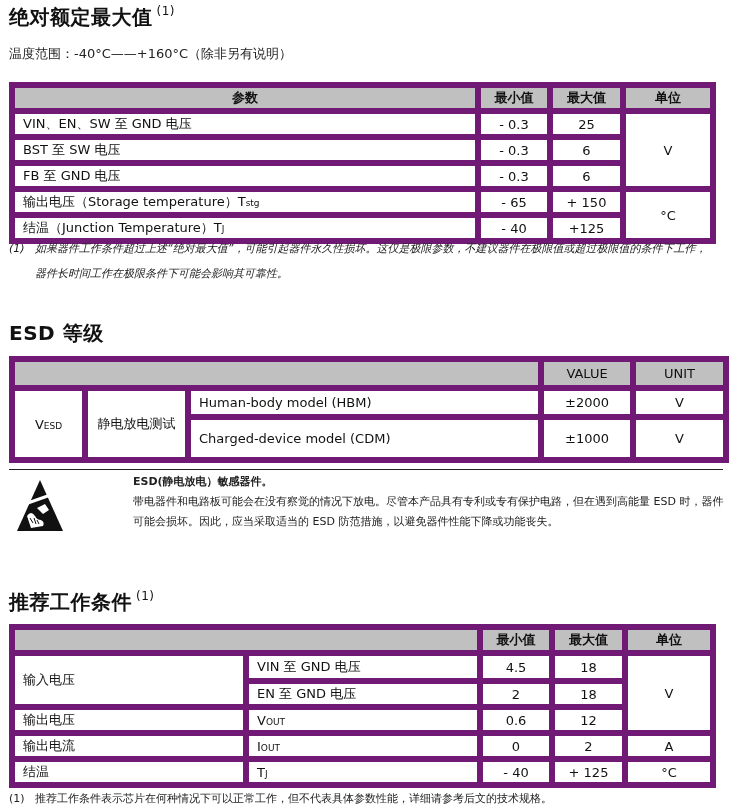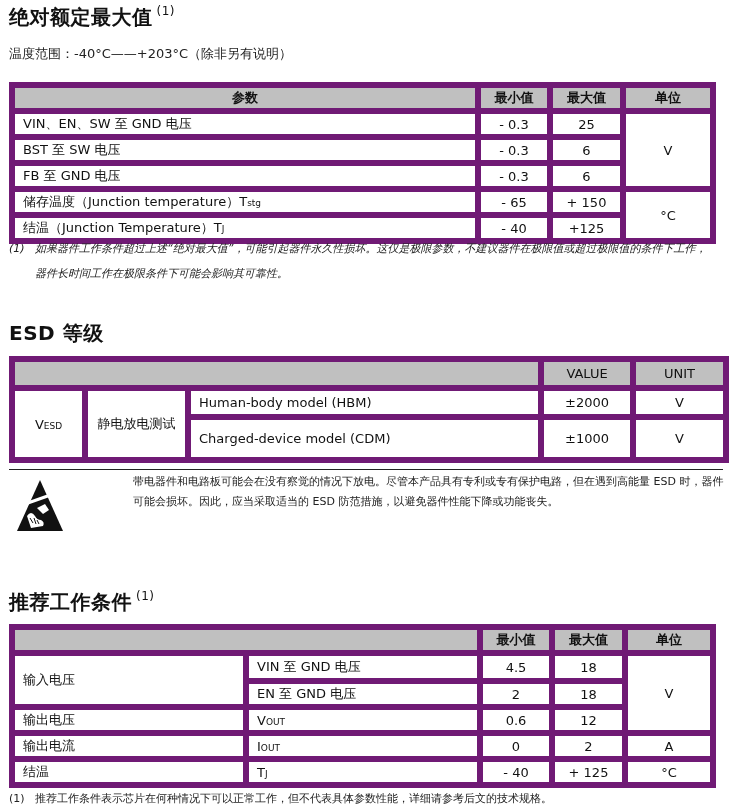--- a/index.html
+++ b/index.html
@@ -18,21 +18,21 @@
   .note { font-size: 11px; color: #222; line-height: 25px; }
   .note .num { display: inline-block; width: 26px; }
   .hr { position: absolute; height: 1px; background: #222; }
   .esd-text { font-size: 11px; color: #222; line-height: 20px; }
   .esd-text .b { font-weight: bold; }
 </style>
 </head>
 <body>
 
 <h2 class="sec" style="top:4px;"><span>绝对额定最大值</span><sup>(1)</sup></h2>
-<div class="abs subtitle" style="left:9px; top:45px;">温度范围：-40°C——+203°C（除非另有说明）</div>
+<div class="abs subtitle" style="left:9px; top:45px;">温度范围：-40°C——+160°C（除非另有说明）</div>
 
 <table style="left:9px; top:82px; width:701px;">
   <colgroup>
       <col style="width:466px">
       <col style="width:72px">
       <col style="width:73px">
       <col style="width:90px">
     </colgroup>
   <tbody>
       <tr>
@@ -51,21 +51,21 @@
     <td class="l">BST 至 SW 电压</td>
     <td class="c">- 0.3</td>
     <td class="c">6</td>
   </tr>
   <tr>
     <td class="l">FB 至 GND 电压</td>
     <td class="c">- 0.3</td>
     <td class="c">6</td>
   </tr>
   <tr>
-    <td class="l"><span>储存温度（Junction temperature）T</span><span class="sub">stg</span></td>
+    <td class="l"><span>输出电压（Storage temperature）T</span><span class="sub">stg</span></td>
     <td class="c">- 65</td>
     <td class="c">+ 150</td>
     <td class="c" rowspan="2">°C</td>
   </tr>
   <tr>
     <td class="l"><span>结温（Junction Temperature）T</span><span class="sub">J</span></td>
     <td class="c">- 40</td>
     <td class="c">+125</td>
   </tr>
 </tbody>
@@ -113,20 +113,21 @@
   <svg width="50" height="55" viewBox="0 0 50 55">
     <polygon points="25,2 48,53 2,53" fill="#111"></polygon>
     <polygon points="22,30 30,26 34,32 28,36" fill="#fff"></polygon>
     <line x1="10" y1="26" x2="44" y2="14" stroke="#fff" stroke-width="3"></line>
     <path d="M12,38 q4,-6 8,0 q2,4 6,4 q4,2 2,6 l-12,2 z" fill="#fff"></path>
     <path d="M15,40 l3,5 M19,40 l2,6 M22,42 l2,4" stroke="#111" stroke-width="1"></path>
   </svg>
 </div>
 
 <div class="abs esd-text" style="left:133px; top:472px; width:600px;">
+  <div class="b">ESD(静电放电）敏感器件。</div>
   <div>带电器件和电路板可能会在没有察觉的情况下放电。尽管本产品具有专利或专有保护电路，但在遇到高能量 ESD 时，器件</div>
   <div>可能会损坏。因此，应当采取适当的 ESD 防范措施，以避免器件性能下降或功能丧失。</div>
 </div>
 
 <h2 class="sec" style="top:589px;"><span>推荐工作条件</span><sup>(1)</sup></h2>
 
 <table style="left:9px; top:624px; width:701px;">
   <colgroup>
       <col style="width:234px">
       <col style="width:234px">

